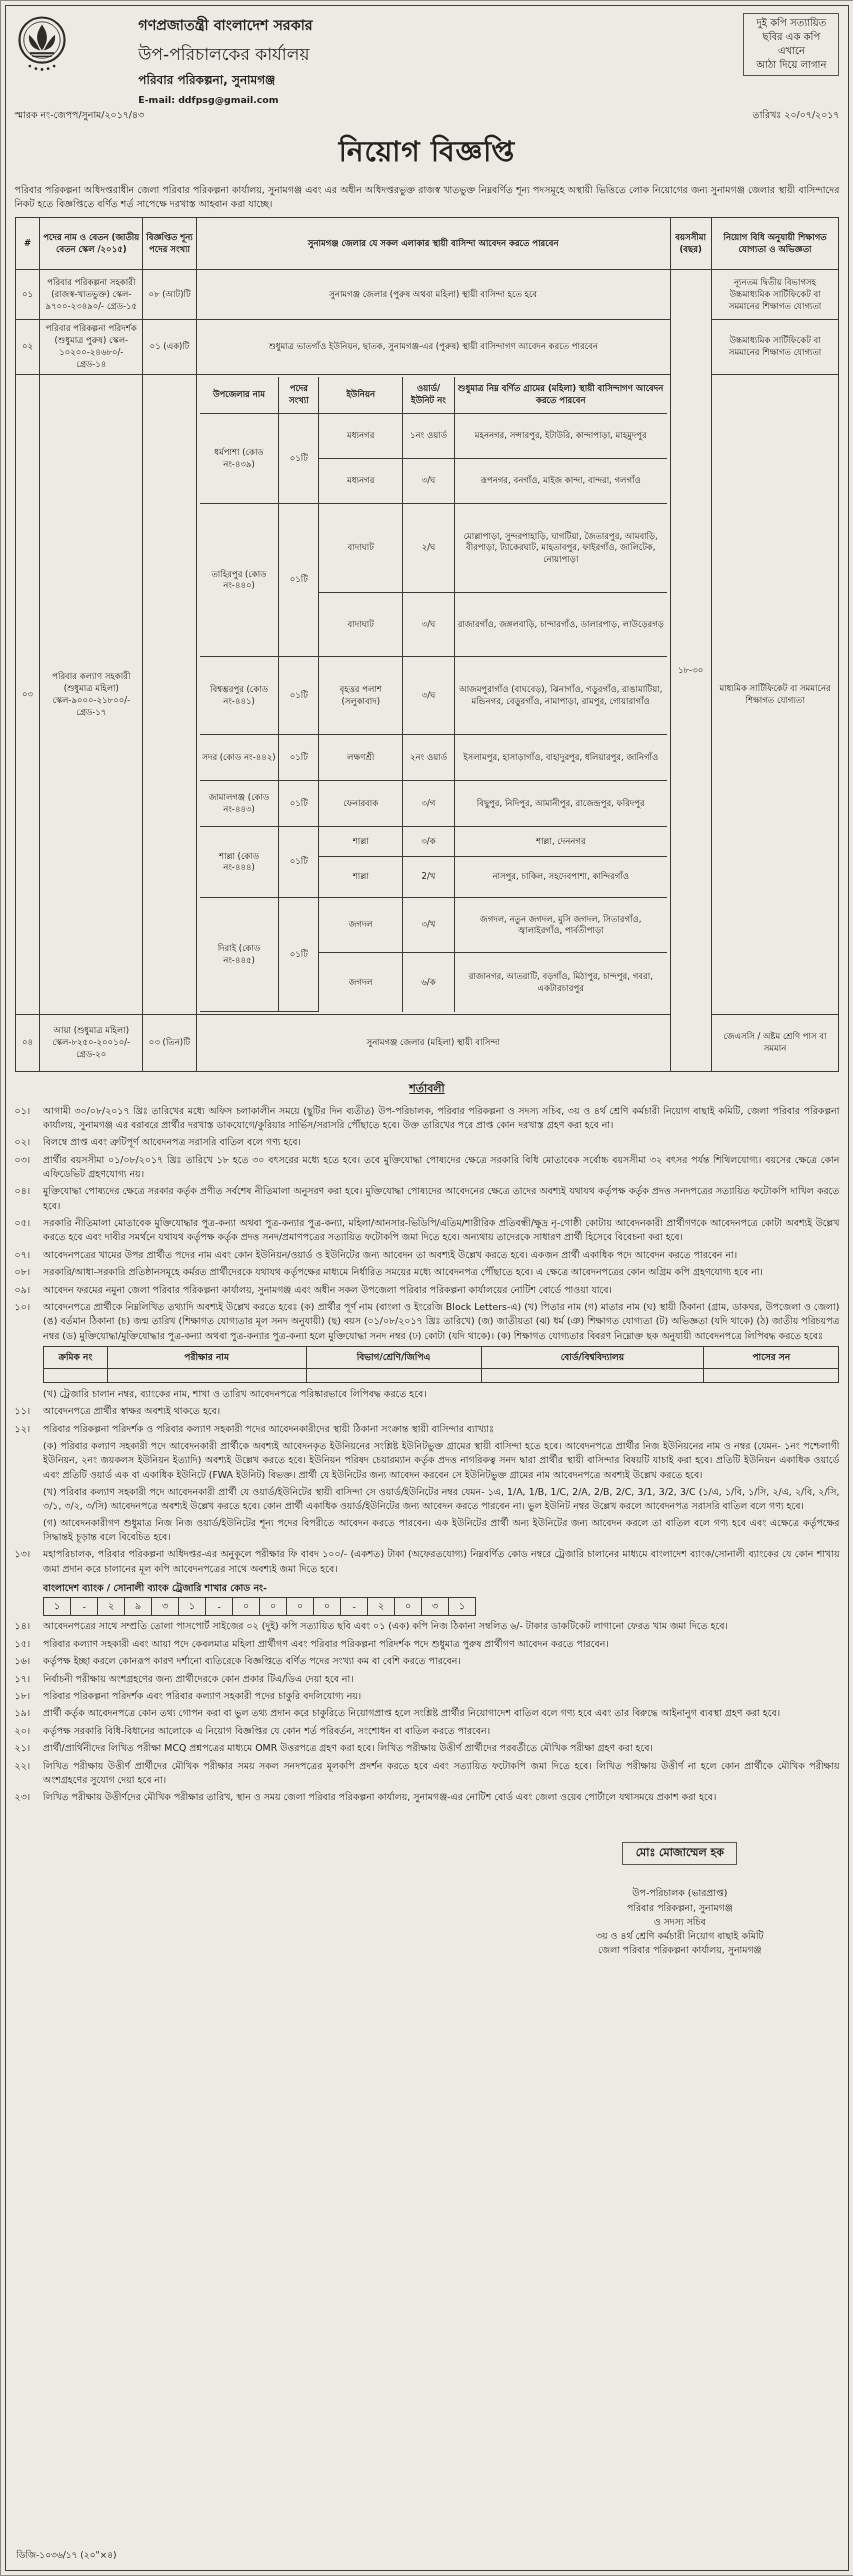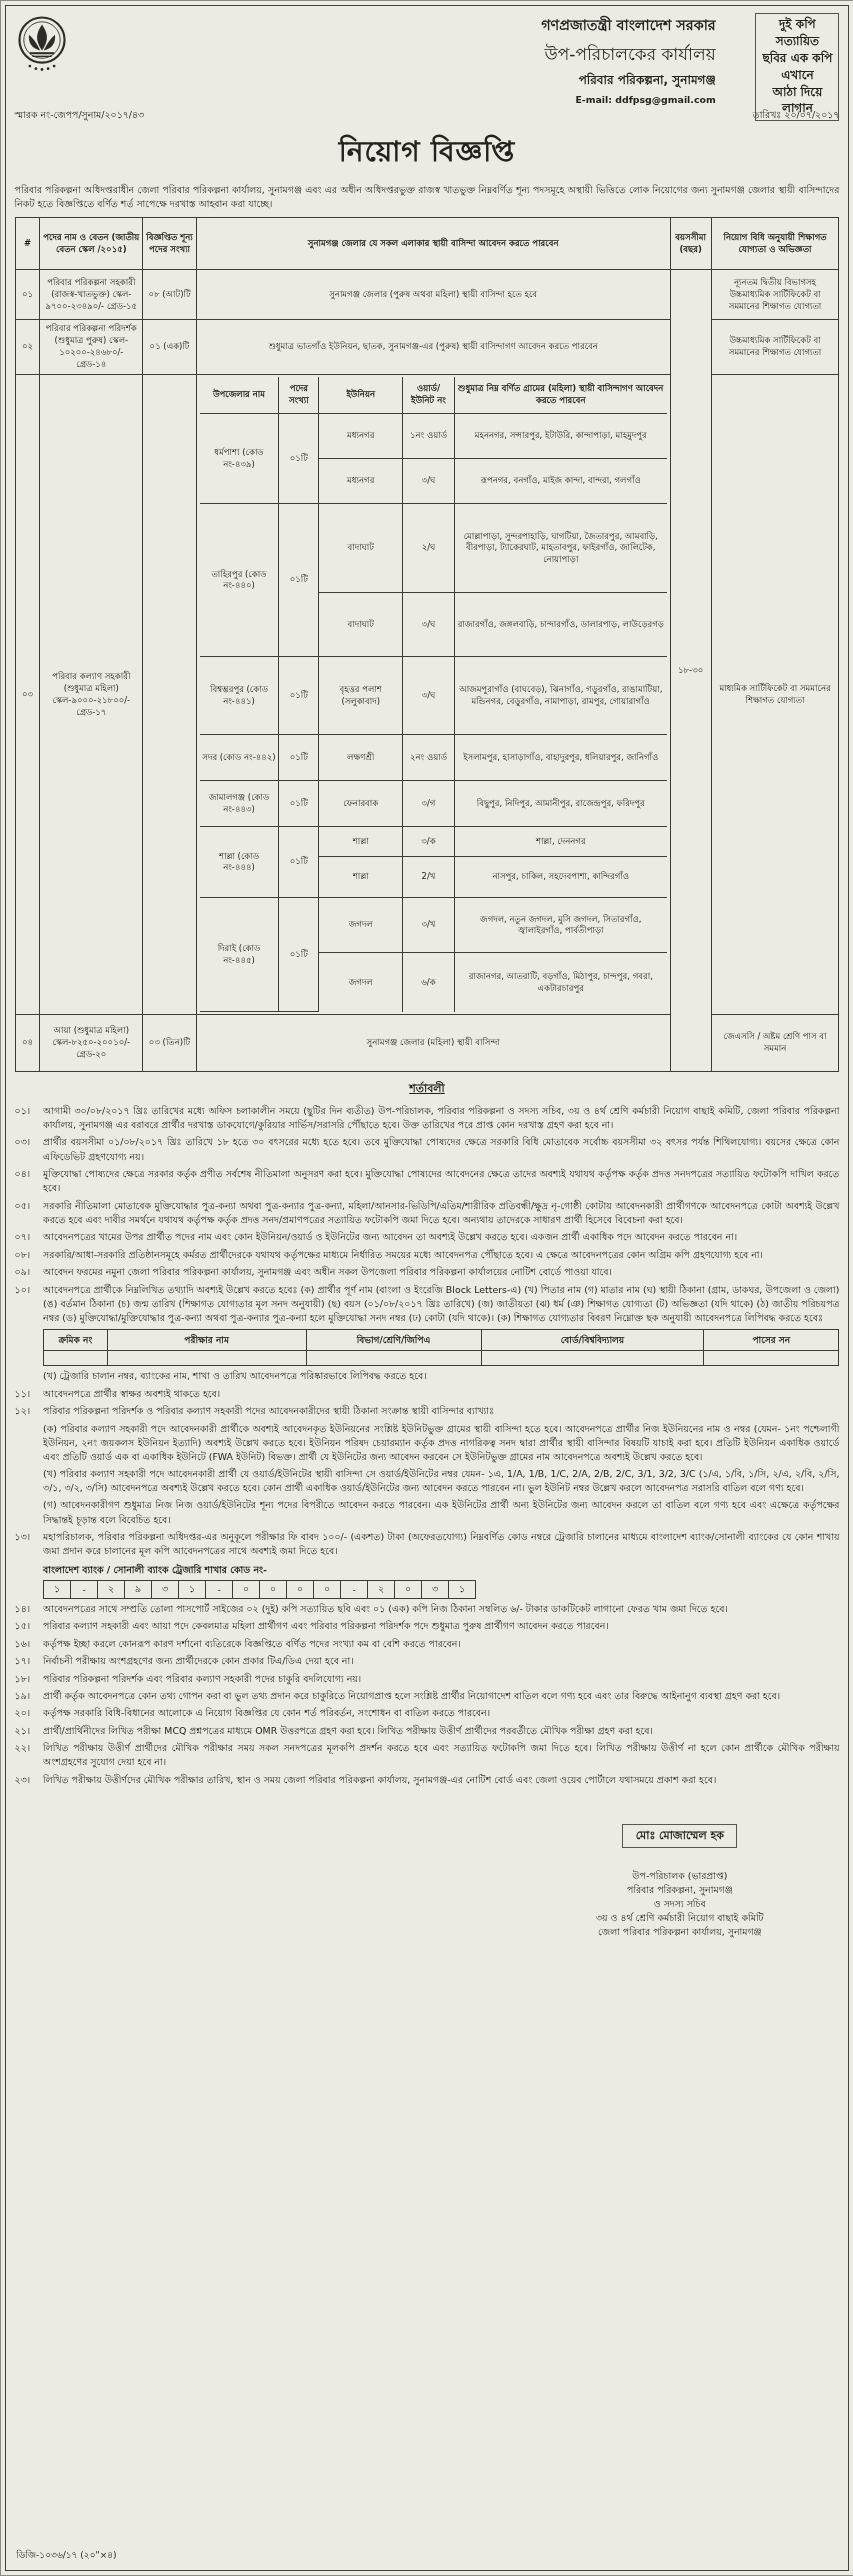--- a/index.html
+++ b/index.html
@@ -4,26 +4,26 @@
 <style>
   * { box-sizing: border-box; }
   html,body { margin:0; padding:0; }
   body { font-family:"DejaVu Sans","Liberation Sans",sans-serif; background:#8a887f; }
   .page { width:854px; height:2576px; background:#eceae2; position:relative; color:#23221e; border:0.9px solid #8d8a81; margin:0 auto; }
   .frame { position:absolute; top:3.6px; left:3.6px; right:3.6px; bottom:3.6px; border:1.8px solid #403f3a; padding:7.1px 9px 12.5px 9px; overflow:hidden; }
 
   
   .header { position:relative; min-height:86px; }
   .logo { position:absolute; left:1.8px; top:1.8px; width:52px; height:59px; }
-  .head-center { text-align:right; width:70%; margin:0 auto; padding-top:1.8px; }
+  .head-center { text-align:left; width:70%; margin:0 auto; padding-top:1.8px; }
   .govt { font-size:14.3px; font-weight:bold; }
   .office { font-size:17px; margin-top:2.7px; }
   .dept { font-size:12px; font-weight:bold; margin-top:1.8px; }
   .email { font-size:9.4px; margin-top:2.7px;font-weight:bold; }
-  .photo-box { position:absolute; right:0; top:0; width:84px; border:0.9px solid #55534c; padding:2.7px 3.6px; font-size:12px; line-height:1.4; text-align:center;font-weight:bold; }
+  .photo-box { position:absolute; right:0; top:0; width:96px; border:0.9px solid #55534c; padding:2.7px 3.6px; font-size:10px; line-height:1.4; text-align:center; }
   .photo-box span { display:block; }
   .memo-row { display:flex; justify-content:space-between; font-size:9.4px; margin-top:3.6px; }
 
   .title { text-align:center; font-size:28px; font-weight:bold; margin:7.1px 0 5.3px 0; letter-spacing:0.9px; }
   .intro { font-size:9.4px; line-height:1.55; text-align:justify; margin:0 0 5.3px 0; }
 
   
   .vtable { width:100%; border-collapse:collapse; font-size:8.5px; line-height:1.4; }
   .vtable th, .vtable td { border:0.9px solid #3c3b35; padding:1.8px 2.7px; vertical-align:middle; text-align:center; }
   .vtable th { font-weight:bold; }
@@ -243,20 +243,24 @@
       </table>
 
     <h2 class="cond-heading">শর্তাবলী</h2>
 
     <div class="cond-list">
       <div class="cond-item">
           <span class="cnum">০১।</span>
           <span class="ctext">আগামী ৩০/০৮/২০১৭ খ্রিঃ তারিখের মধ্যে অফিস চলাকালীন সময়ে (ছুটির দিন ব্যতীত) উপ-পরিচালক, পরিবার পরিকল্পনা ও সদস্য সচিব, ৩য় ও ৪র্থ শ্রেণি কর্মচারী নিয়োগ বাছাই কমিটি, জেলা পরিবার পরিকল্পনা কার্যালয়, সুনামগঞ্জ এর বরাবরে প্রার্থীর দরখাস্ত ডাকযোগে/কুরিয়ার সার্ভিস/সরাসরি পৌঁছাতে হবে। উক্ত তারিখের পরে প্রাপ্ত কোন দরখাস্ত গ্রহণ করা হবে না।</span>
         </div>
       <div class="cond-item">
+          <span class="cnum">০২।</span>
+          <span class="ctext">বিলম্বে প্রাপ্ত এবং ত্রুটিপূর্ণ আবেদনপত্র সরাসরি বাতিল বলে গণ্য হবে।</span>
+        </div>
+      <div class="cond-item">
           <span class="cnum">০৩।</span>
           <span class="ctext">প্রার্থীর বয়সসীমা ০১/০৮/২০১৭ খ্রিঃ তারিখে ১৮ হতে ৩০ বৎসরের মধ্যে হতে হবে। তবে মুক্তিযোদ্ধা পোষ্যদের ক্ষেত্রে সরকারি বিধি মোতাবেক সর্বোচ্চ বয়সসীমা ৩২ বৎসর পর্যন্ত শিথিলযোগ্য। বয়সের ক্ষেত্রে কোন এফিডেভিট গ্রহণযোগ্য নয়।</span>
         </div>
       <div class="cond-item">
           <span class="cnum">০৪।</span>
           <span class="ctext">মুক্তিযোদ্ধা পোষ্যদের ক্ষেত্রে সরকার কর্তৃক প্রণীত সর্বশেষ নীতিমালা অনুসরণ করা হবে। মুক্তিযোদ্ধা পোষ্যদের আবেদনের ক্ষেত্রে তাদের অবশ্যই যথাযথ কর্তৃপক্ষ কর্তৃক প্রদত্ত সনদপত্রের সত্যায়িত ফটোকপি দাখিল করতে হবে।</span>
         </div>
       <div class="cond-item">
           <span class="cnum">০৫।</span>
           <span class="ctext">সরকারি নীতিমালা মোতাবেক মুক্তিযোদ্ধার পুত্র-কন্যা অথবা পুত্র-কন্যার পুত্র-কন্যা, মহিলা/আনসার-ভিডিপি/এতিম/শারীরিক প্রতিবন্ধী/ক্ষুদ্র নৃ-গোষ্ঠী কোটায় আবেদনকারী প্রার্থীগণকে আবেদনপত্রে কোটা অবশ্যই উল্লেখ করতে হবে এবং দাবীর সমর্থনে যথাযথ কর্তৃপক্ষ কর্তৃক প্রদত্ত সনদ/প্রমাণপত্রের সত্যায়িত ফটোকপি জমা দিতে হবে। অন্যথায় তাদেরকে সাধারণ প্রার্থী হিসেবে বিবেচনা করা হবে।</span>

